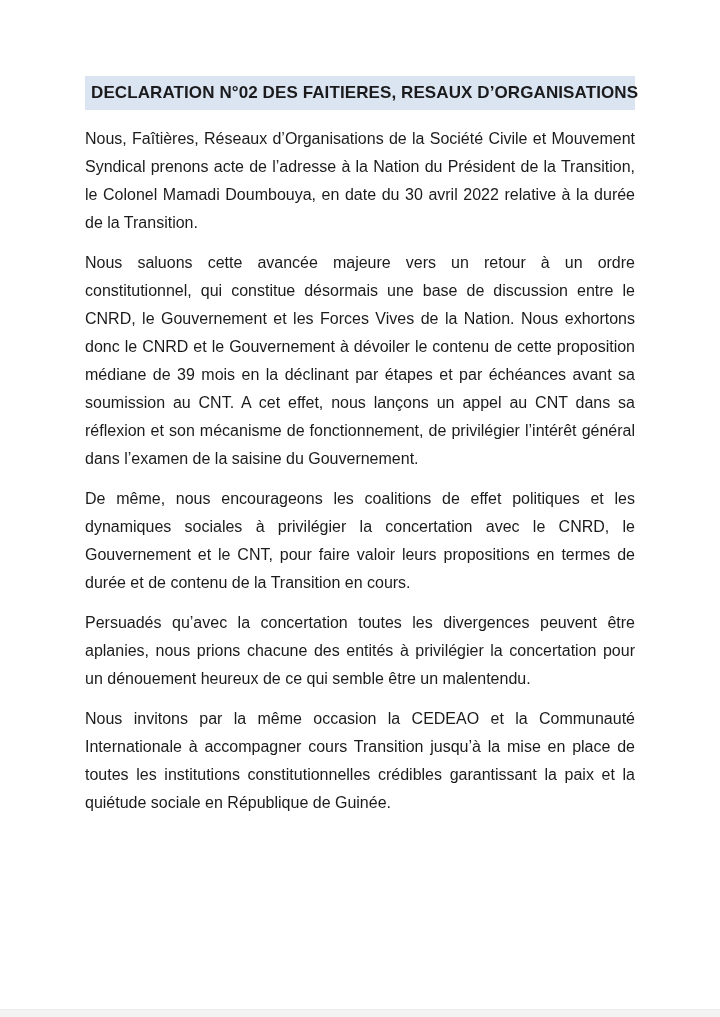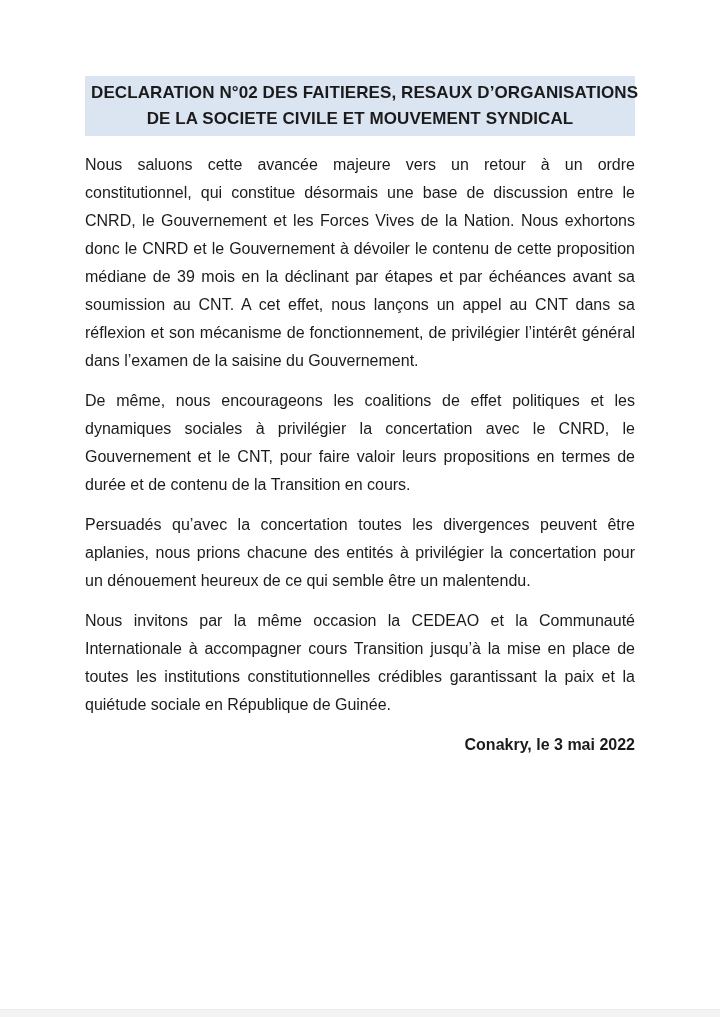--- a/index.html
+++ b/index.html
@@ -59,27 +59,26 @@
     border-top: 1px solid #ececee;
   }
 </style>
 </head>
 <body>
 
 <div class="page">
 
   <header class="title-box">
     <div class="title-line">DECLARATION N°02 DES FAITIERES, RESAUX D’ORGANISATIONS</div>
-    <div class="title-line">DE LA SOCIETE CIVILE ET MOUVEMENT SYNDICAL</div>
   </header>
 
   <main>
+    <p class="para">Nous, Faîtières, Réseaux d’Organisations de la Société Civile et Mouvement Syndical prenons acte de l’adresse à la Nation du Président de la Transition, le Colonel Mamadi Doumbouya, en date du 30 avril 2022 relative à la durée de la Transition.</p>
     <p class="para">Nous saluons cette avancée majeure vers un retour à un ordre constitutionnel, qui constitue désormais une base de discussion entre le CNRD, le Gouvernement et les Forces Vives de la Nation. Nous exhortons donc le CNRD et le Gouvernement à dévoiler le contenu de cette proposition médiane de 39 mois en la déclinant par étapes et par échéances avant sa soumission au CNT. A cet effet, nous lançons un appel au CNT dans sa réflexion et son mécanisme de fonctionnement, de privilégier l’intérêt général dans l’examen de la saisine du Gouvernement.</p>
     <p class="para">De même, nous encourageons les coalitions de effet politiques et les dynamiques sociales à privilégier la concertation avec le CNRD, le Gouvernement et le CNT, pour faire valoir leurs propositions en termes de durée et de contenu de la Transition en cours.</p>
     <p class="para">Persuadés qu’avec la concertation toutes les divergences peuvent être aplanies, nous prions chacune des entités à privilégier la concertation pour un dénouement heureux de ce qui semble être un malentendu.</p>
     <p class="para">Nous invitons par la même occasion la CEDEAO et la Communauté Internationale à accompagner cours Transition jusqu’à la mise en place de toutes les institutions constitutionnelles crédibles garantissant la paix et la quiétude sociale en République de Guinée.</p>
 
-    <p class="dateline">Conakry, le 3 mai 2022</p>
 
   </main>
 
   <div class="bottom-strip"></div>
 </div>
 
 </body></html>

